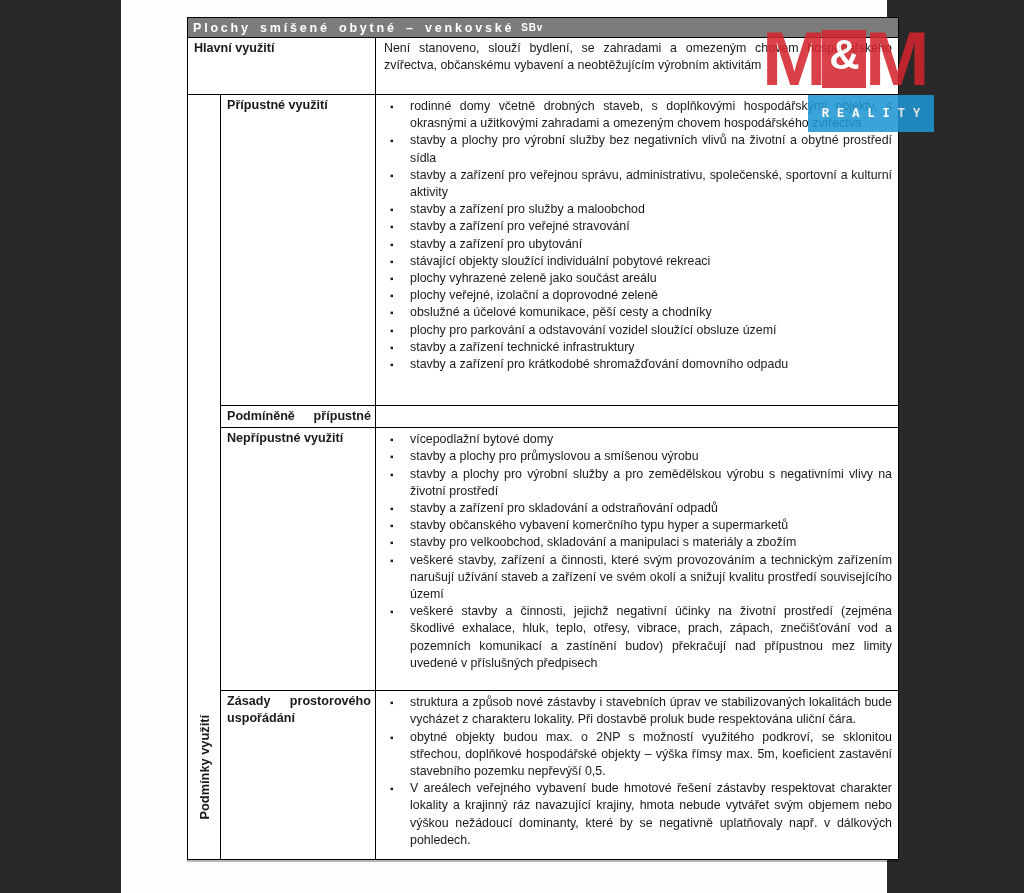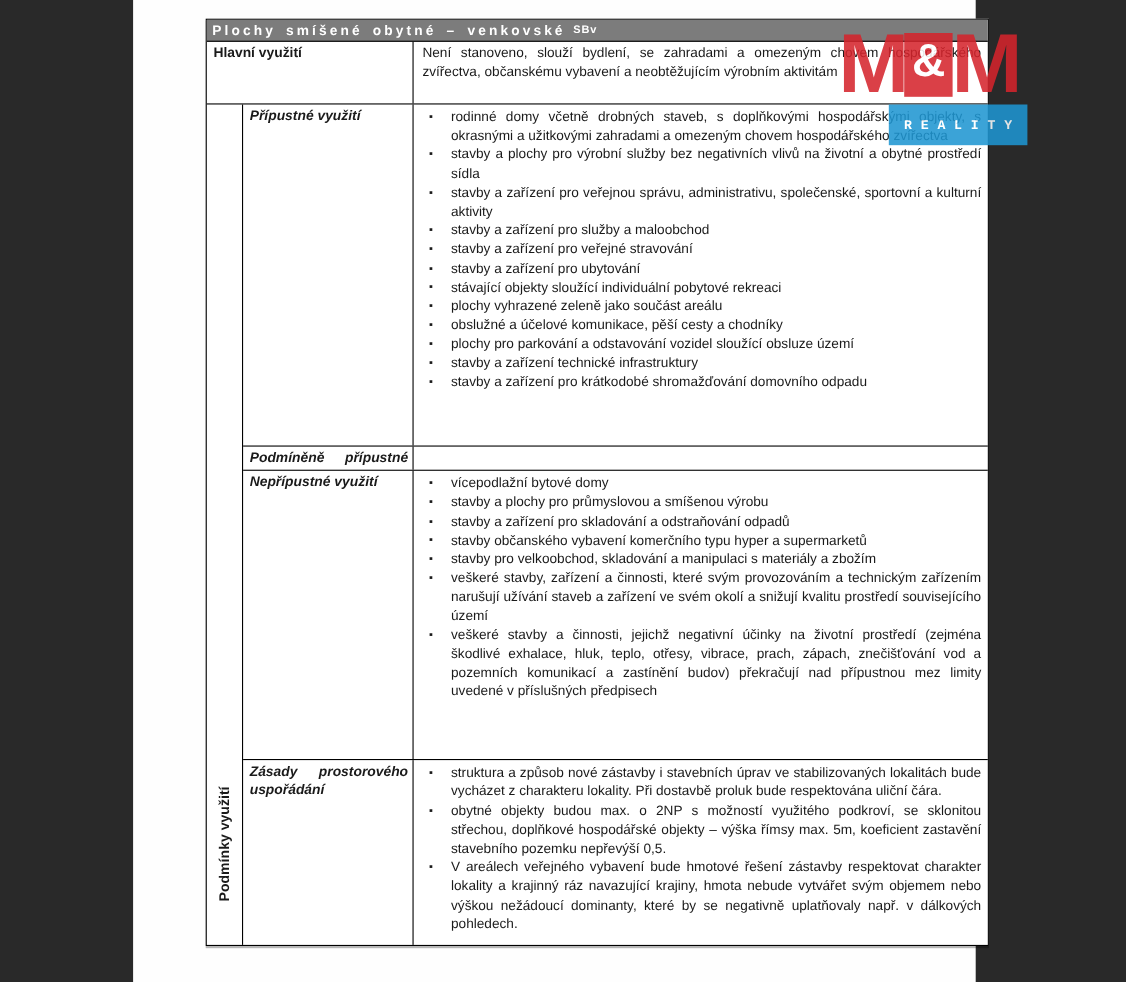--- a/index.html
+++ b/index.html
@@ -41,21 +41,21 @@
   }
   .row { display:flex; border-bottom:1px solid #000; }
   .row:last-child, .rows-col .row:last-child { border-bottom:none; }
   .label-cell {
     font-weight:bold; font-size:12.6px; line-height:17.2px;
     padding:2px 4px 2px 6px;
     border-right:1px solid #000;
     flex:none;
   }
   .wide-label { width:188px; }
-  .body-label { width:155px; font-style:italic; }
+  .body-label { width:155px; }
   .just { text-align:justify; text-align-last:justify; }
   .content-cell {
     flex:1; font-size:12.4px; line-height:17.2px;
     text-align:justify; overflow:hidden;
   }
   .para { padding:2px 6px 2px 8px; }
   ul.bullets { list-style:none; padding:3px 6px 2px 34px; }
   ul.bullets li { position:relative; text-align:justify; }
   ul.bullets li::before {
     content:"▪"; position:absolute; left:-20px; top:0px; font-size:10px;
@@ -138,39 +138,41 @@
           <div class="content-cell">
             <ul class="bullets">
                 <li>rodinné domy včetně drobných staveb, s doplňkovými hospodářskými objekty, s okrasnými a užitkovými zahradami a omezeným chovem hospodářského zvířectva</li>
                 <li>stavby a plochy pro výrobní služby bez negativních vlivů na životní a obytné prostředí sídla</li>
                 <li>stavby a zařízení pro veřejnou správu, administrativu, společenské, sportovní a kulturní aktivity</li>
                 <li>stavby a zařízení pro služby a maloobchod</li>
                 <li>stavby a zařízení pro veřejné stravování</li>
                 <li>stavby a zařízení pro ubytování</li>
                 <li>stávající objekty sloužící individuální pobytové rekreaci</li>
                 <li>plochy vyhrazené zeleně jako součást areálu</li>
+                <li>plochy veřejné, izolační a doprovodné zeleně</li>
                 <li>obslužné a účelové komunikace, pěší cesty a chodníky</li>
                 <li>plochy pro parkování a odstavování vozidel sloužící obsluze území</li>
                 <li>stavby a zařízení technické infrastruktury</li>
                 <li>stavby a zařízení pro krátkodobé shromažďování domovního odpadu</li>
               </ul>
           </div>
         </div>
 
         <div class="row row-podm">
           <div class="label-cell body-label just">Podmíněně přípustné</div>
           <div class="content-cell"></div>
         </div>
 
         <div class="row row-neprip">
           <div class="label-cell body-label">Nepřípustné využití</div>
           <div class="content-cell">
             <ul class="bullets">
                 <li>vícepodlažní bytové domy</li>
                 <li>stavby a plochy pro průmyslovou a smíšenou výrobu</li>
+                <li>stavby a plochy pro výrobní služby a pro zemědělskou výrobu s negativními vlivy na životní prostředí</li>
                 <li>stavby a zařízení pro skladování a odstraňování odpadů</li>
                 <li>stavby občanského vybavení komerčního typu hyper a supermarketů</li>
                 <li>stavby pro velkoobchod, skladování a manipulaci s materiály a zbožím</li>
                 <li>veškeré stavby, zařízení a činnosti, které svým provozováním a technickým zařízením narušují užívání staveb a zařízení ve svém okolí a snižují kvalitu prostředí souvisejícího území</li>
                 <li>veškeré stavby a činnosti, jejichž negativní účinky na životní prostředí (zejména škodlivé exhalace, hluk, teplo, otřesy, vibrace, prach, zápach, znečišťování vod a pozemních komunikací a zastínění budov) překračují nad přípustnou mez limity uvedené v příslušných předpisech</li>
               </ul>
           </div>
         </div>
 
         <div class="row row-zasady">

